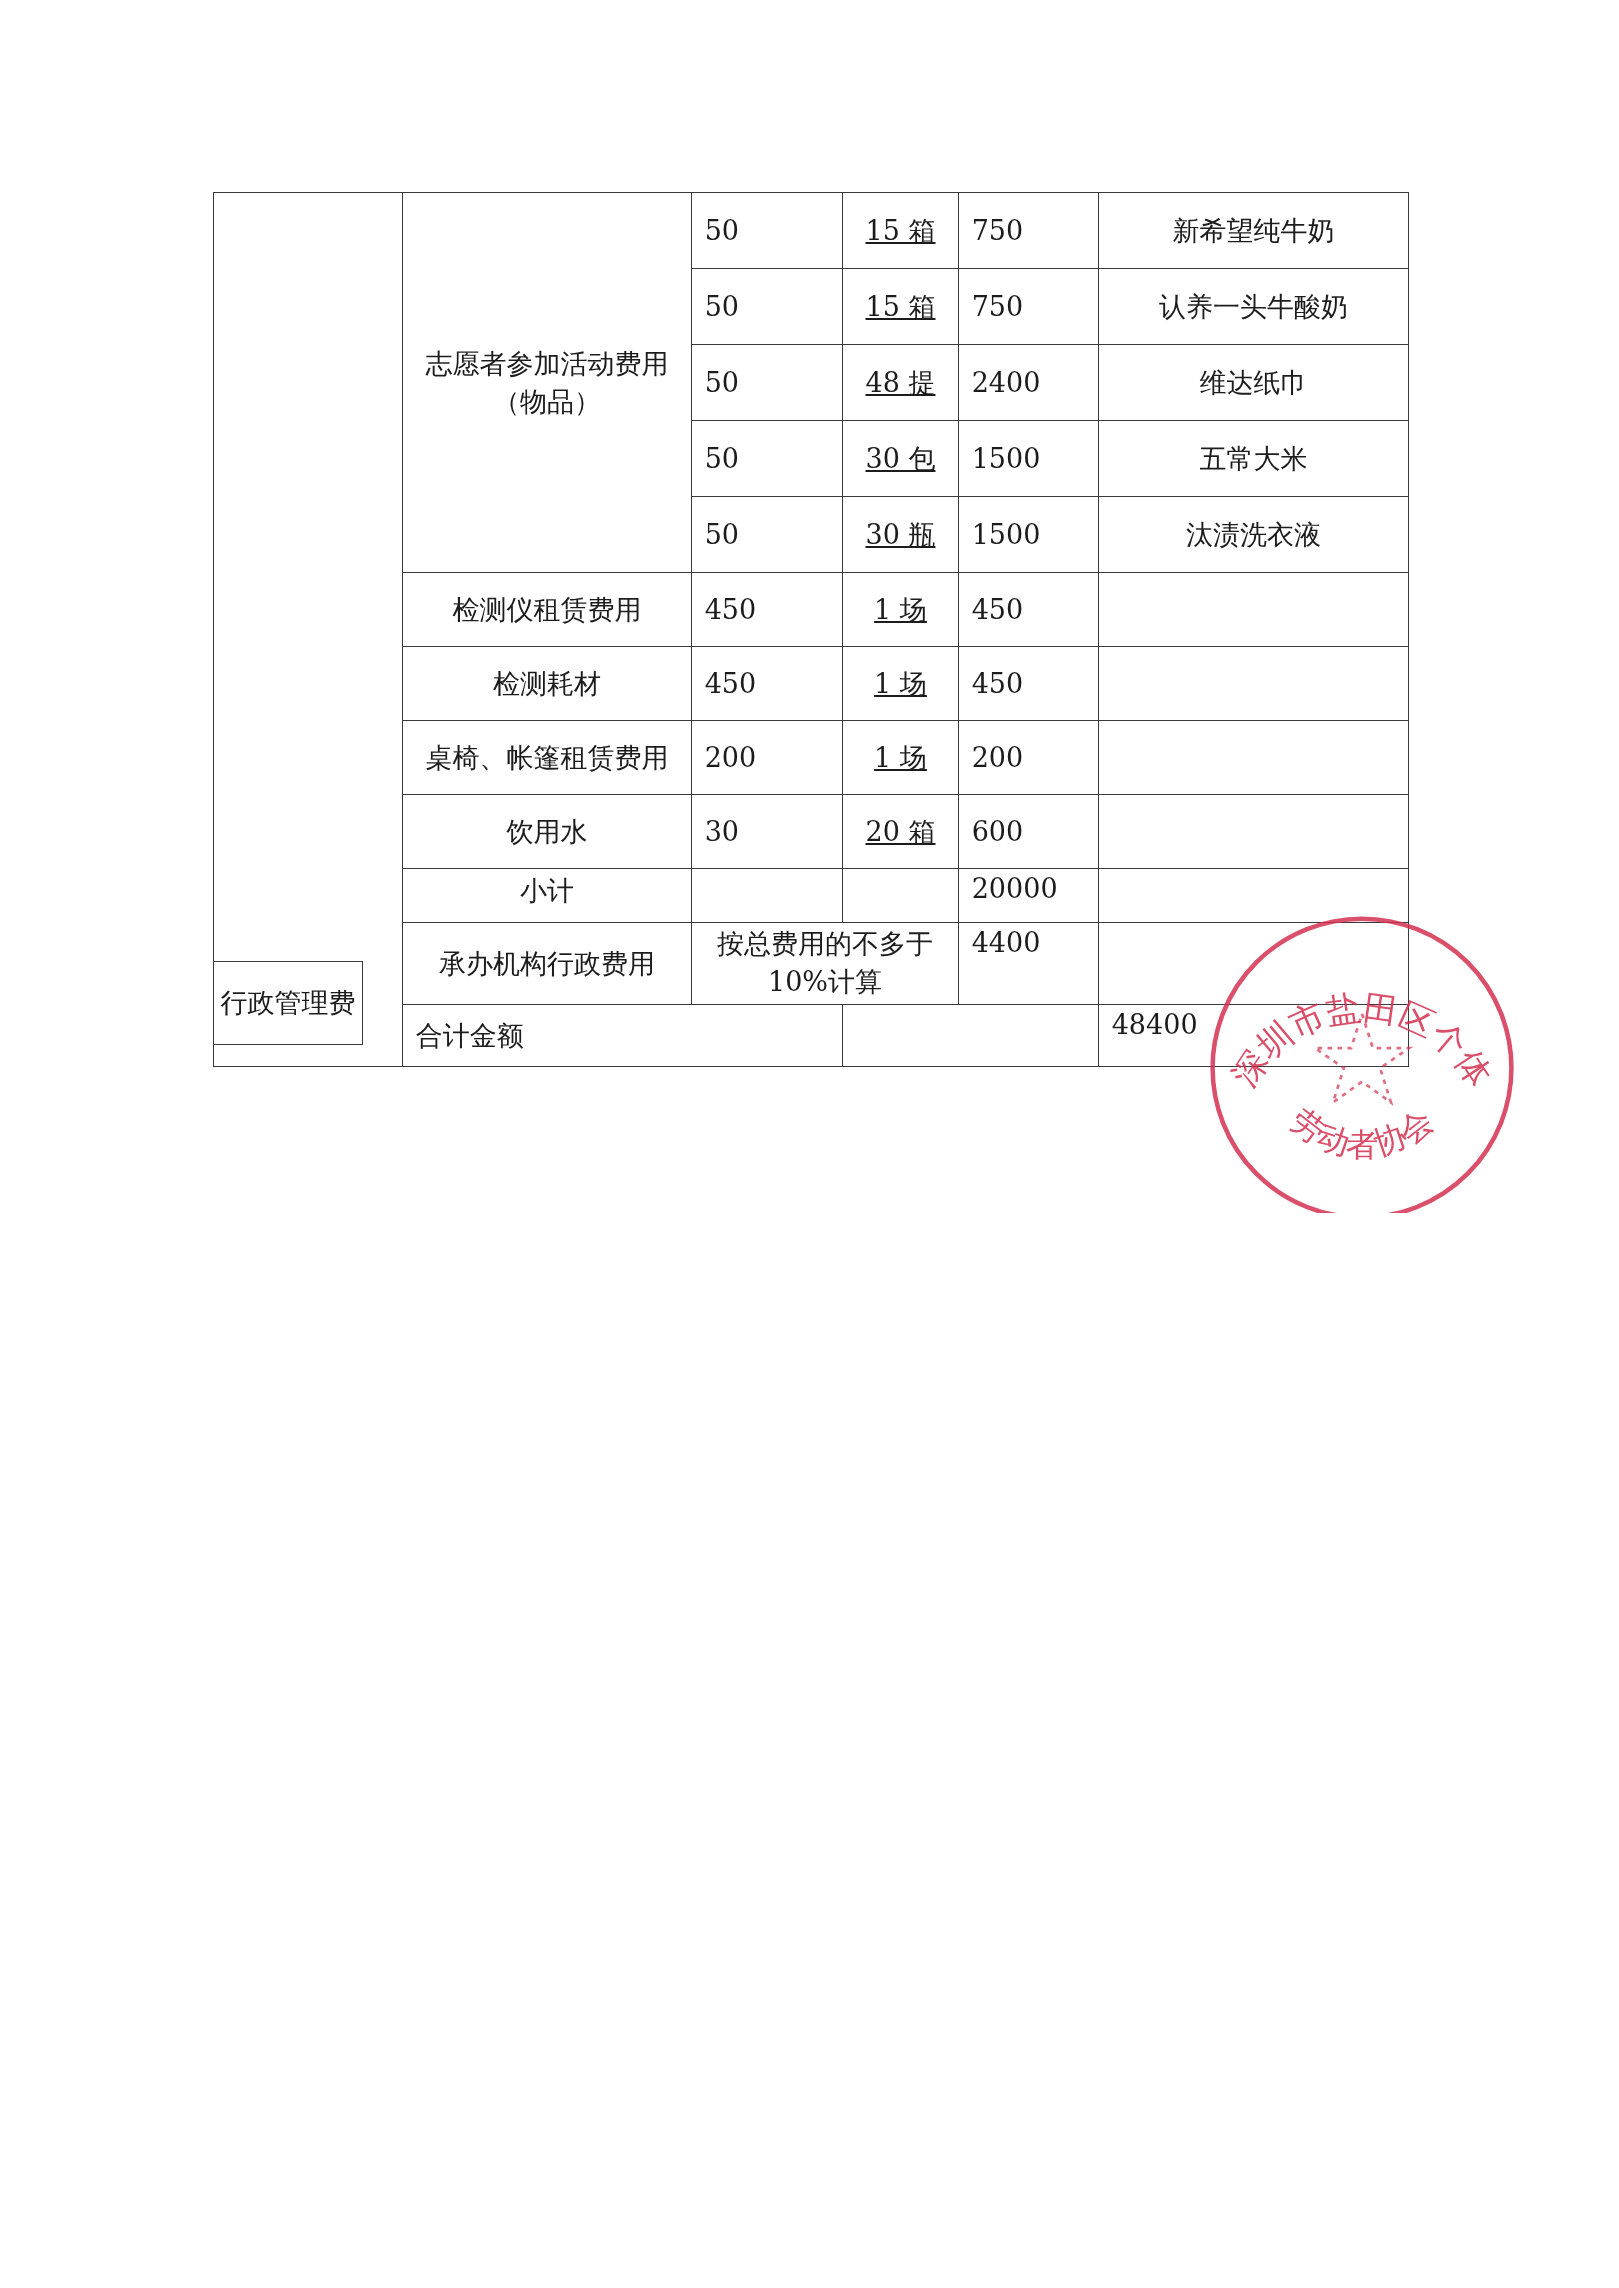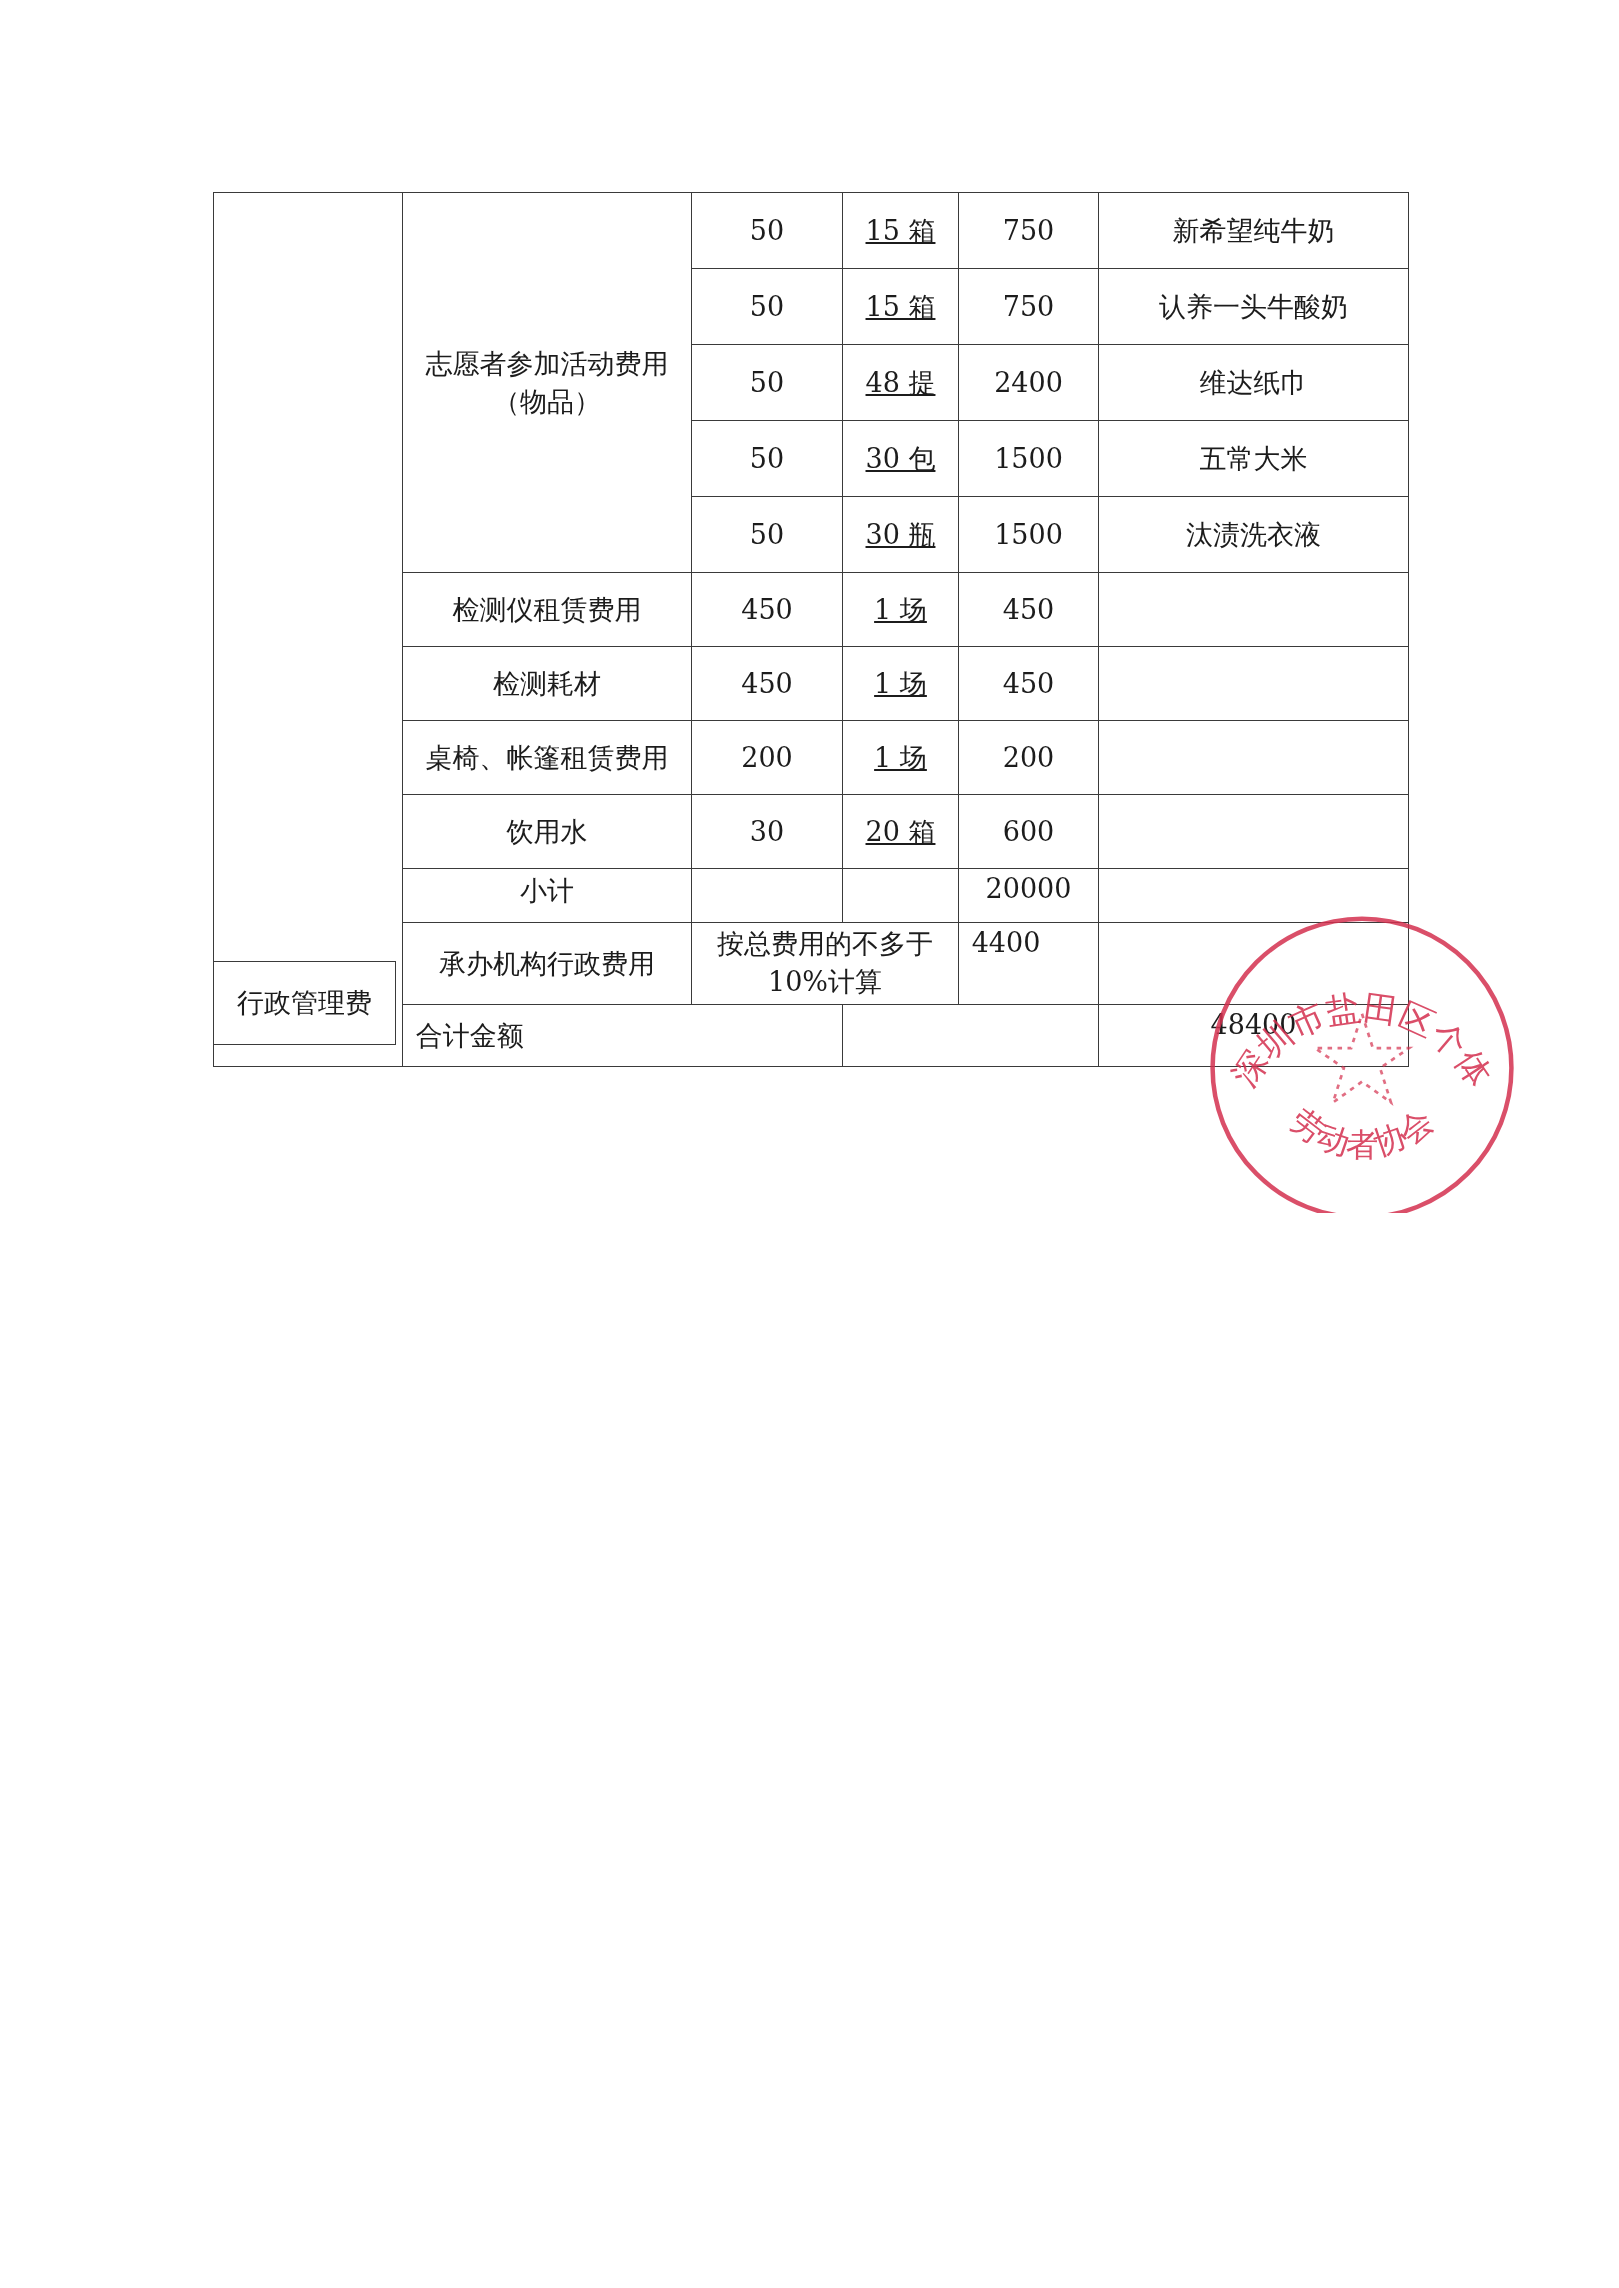--- a/index.html
+++ b/index.html
@@ -13,21 +13,21 @@
   .logo-title { position: absolute; left: 86px; top: 18px; font-size: 31px; letter-spacing: 3.6px; color: #2a2a2a; font-family: "DejaVu Sans", sans-serif; font-weight: bold; }
   .logo-sub { position: absolute; left: 87px; top: 62px; font-size: 10px; color: #333; font-family: "DejaVu Sans", sans-serif; font-weight: bold; letter-spacing: 0.9px; }
   .header-right { position: absolute; right: 246px; top: 114px; text-align: right; font-size: 27px; line-height: 36px; color: #222; }
   .header-right div { white-space: nowrap; }
 
   table.budget {
     position: absolute; left: 213px; top: 192px; border-collapse: collapse;
     width: 1196px; table-layout: fixed; font-size: 27px;
   }
   table.budget td { border: 1.8px solid #3a3a3a; padding: 0 12.7px; vertical-align: middle; white-space: nowrap; }
-  .num { text-align: center; }
+  .num { text-align: left; }
   .unit { text-align: center; text-decoration: underline; }
   .left { text-align: center; }
   .center { text-align: left; }
   .r88 { height: 76px; }
   .r86 { height: 74px; }
   .wrap { white-space: normal !important; line-height: 38px; }
   .top { vertical-align: top !important; padding-top: 11px !important; }
 
   .stamp { position: absolute; left: 1199px; top: 905px; width: 326px; height: 308px; }
 </style>
@@ -128,21 +128,21 @@
 
     <tr style="height:62px">
       <td colspan="2" class="center">合计金额</td>
       <td colspan="2"></td>
       <td class="num top" style="padding-top:3.6px !important">48400</td>
       <td></td>
     </tr>
   </tbody>
 </table>
 
-<div style="position:absolute; left:213px; top:961px; width:183px; height:84px; border-top:1.8px solid #3a3a3a; border-bottom:1.8px solid #3a3a3a; border-left:1.8px solid #3a3a3a; border-right:1.8px solid #3a3a3a; box-sizing:border-box; background:#fff; display:flex; align-items:center; justify-content:center; font-size:27px;">行政管理费</div>
+<div style="position:absolute; left:213px; top:961px; width:150px; height:84px; border-top:1.8px solid #3a3a3a; border-bottom:1.8px solid #3a3a3a; border-left:1.8px solid #3a3a3a; border-right:1.8px solid #3a3a3a; box-sizing:border-box; background:#fff; display:flex; align-items:center; justify-content:center; font-size:27px;">行政管理费</div>
 
 <svg class="stamp" viewBox="0 0 360 340">
   <defs>
     <path id="arcTop" d="M 60 200 A 135 135 0 0 1 300 200"></path>
     <path id="arcBot" d="M 90 230 A 110 110 0 0 0 270 230"></path>
   </defs>
   <circle cx="180" cy="180" r="165" fill="none" stroke="#d4304f" stroke-width="5" opacity="0.85"></circle>
   <text font-size="38" fill="#d4304f" opacity="0.85" font-family="DejaVu Sans, sans-serif">
     <textPath href="#arcTop" startOffset="50%" text-anchor="middle">深圳市盐田区个体</textPath>
   </text>

